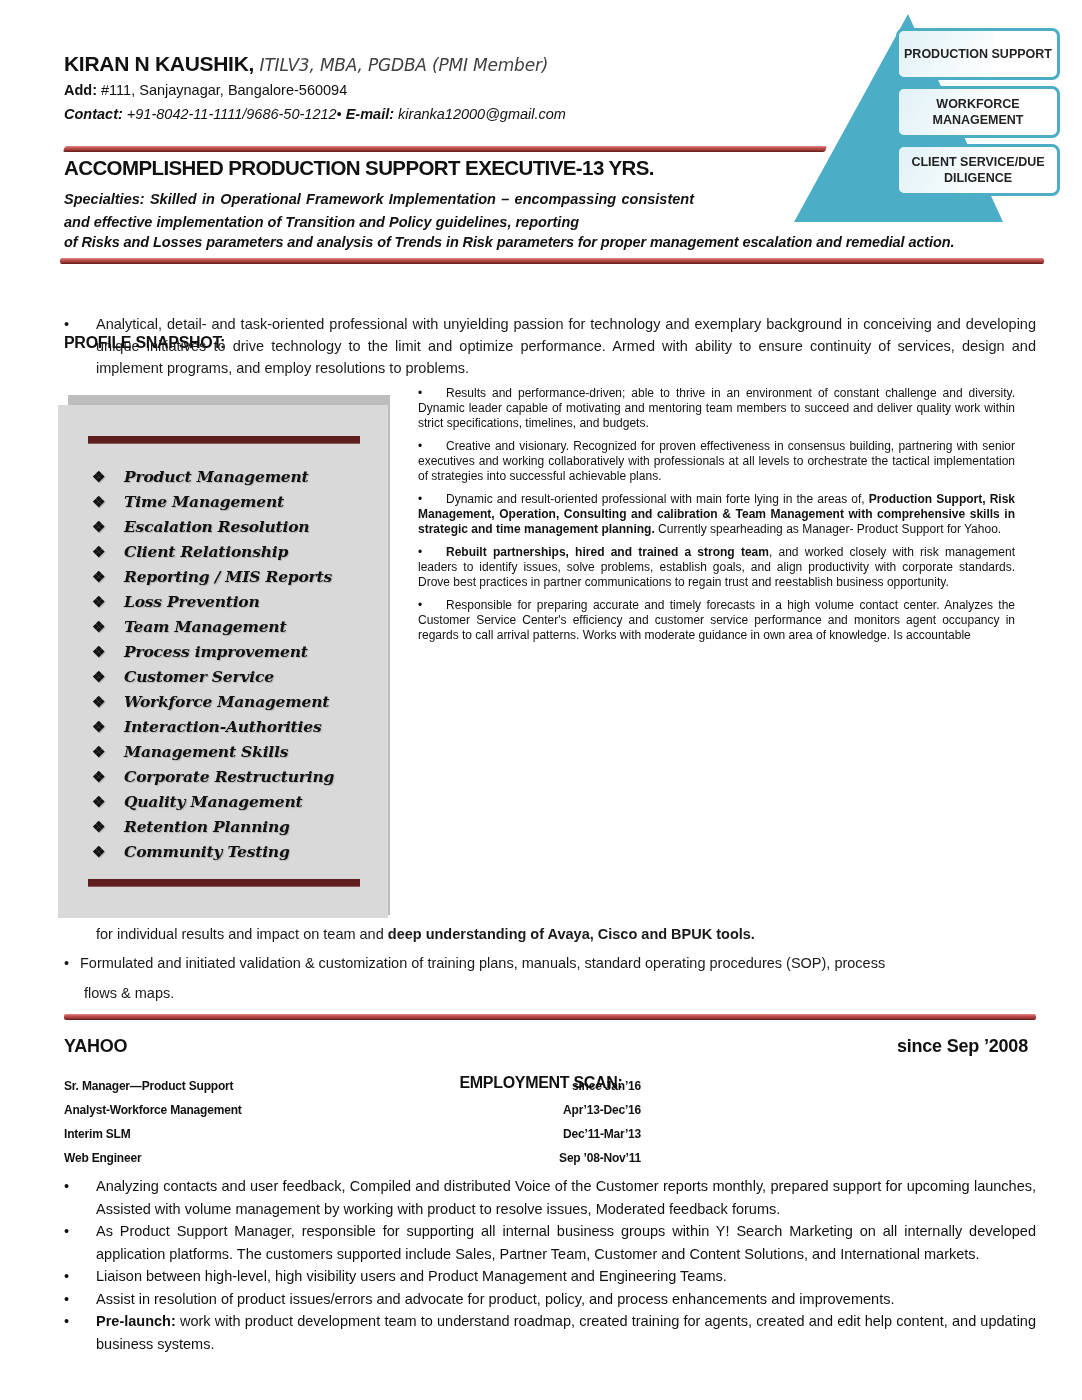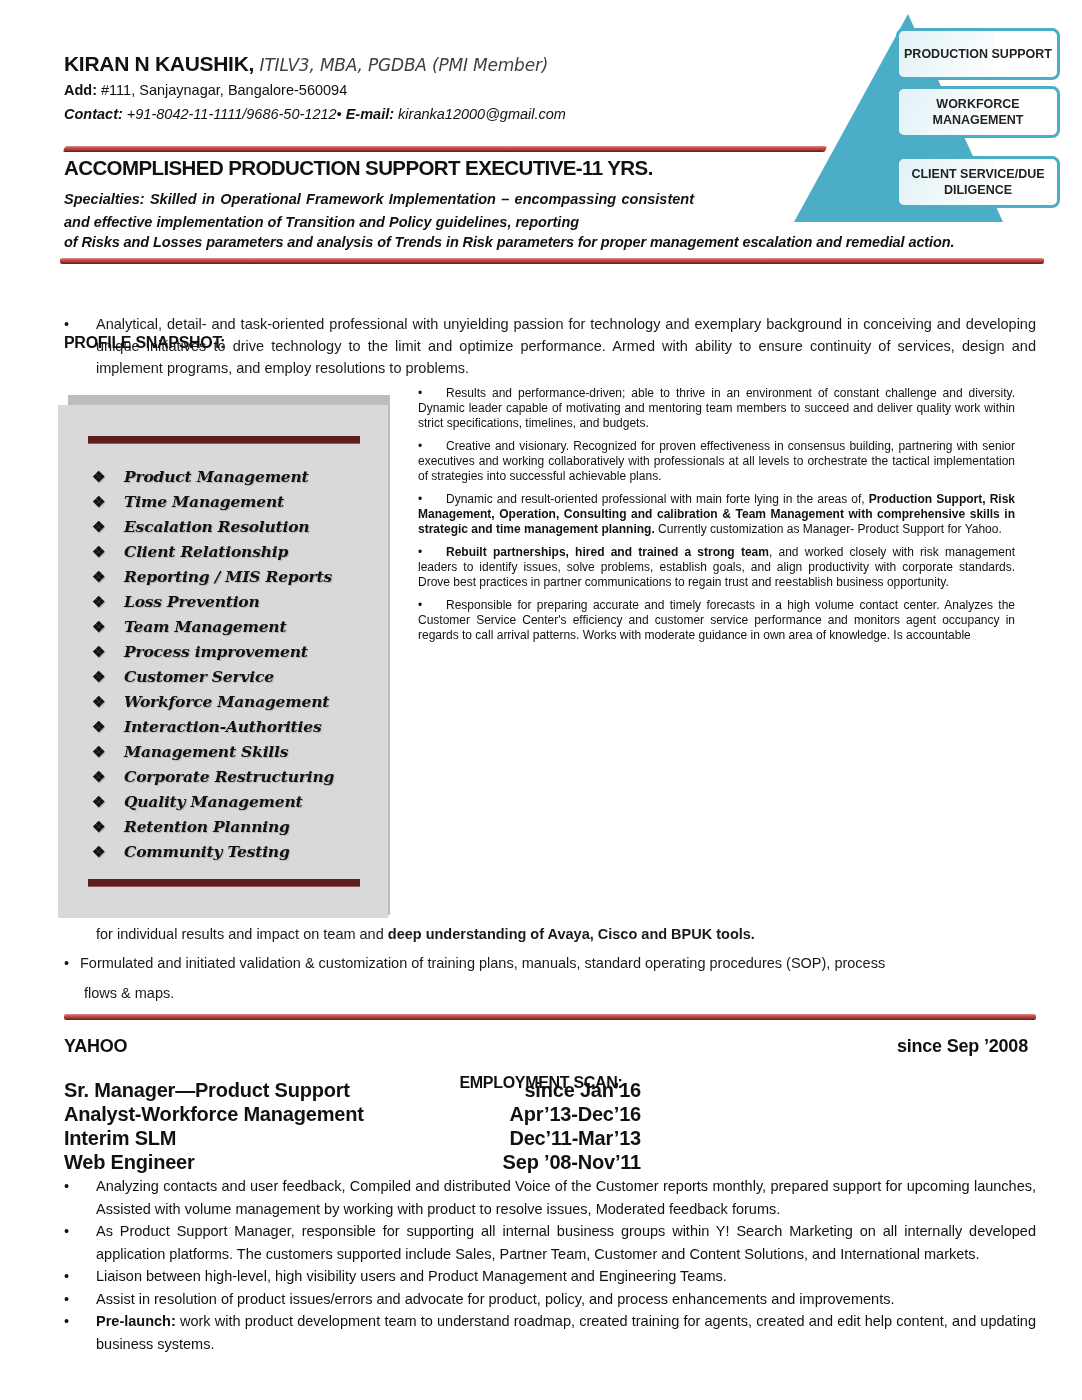--- a/index.html
+++ b/index.html
@@ -41,21 +41,21 @@
   .skills-list { position: absolute; left: 34px; top: 59px; list-style: none; }
   .skills-list li { display: flex; align-items: center; height: 25px; font-family: "DejaVu Serif", serif; font-style: italic; font-weight: bold; font-size: 15.5px; color: #111; letter-spacing: -0.2px; text-shadow: 1px 1px 1px rgba(0,0,0,0.18); white-space: nowrap; }
   .skills-list li .diamond { width: 32px; font-size: 15px; font-style: normal; }
 
   
   .right-col { left: 418px; width: 597px; }
   .right-col .item { font-size: 12px; line-height: 15px; text-align: justify; margin-bottom: 8px; }
   .right-col .item .dot { display: inline-block; width: 28px; }
 
   
-  .emp-row { left: 64px; width: 964px; font-size: 20px; font-weight: bold; height: 24px; white-space: nowrap; letter-spacing: -0.2px; }
+  .emp-row { left: 64px; width: 964px; font-size: 12px; font-weight: bold; height: 24px; white-space: nowrap; letter-spacing: -0.2px; }
   .emp-title { position: absolute; left: 0; }
   .emp-date { position: absolute; right: 387px; }
   .emp-date-far { position: absolute; right: 0; }
 
   .emp-bullets { left: 64px; width: 972px; }
   .emp-bullets .eb { display: flex; font-size: 14.5px; line-height: 22.5px; }
   .emp-bullets .eb .dot { flex: 0 0 32px; }
   .emp-bullets .eb .txt { flex: 1; text-align: justify; }
 </style>
 </head>
@@ -77,26 +77,26 @@
 <div class="abs pyramid">
   <svg width="280" height="215" style="position:absolute;left:0;top:0;">
     <polygon points="118,2 213,210 4,210" fill="#4badc6"></polygon>
   </svg>
   <div class="pbox" style="top:16px;">
       <span>PRODUCTION SUPPORT</span>
     </div>
   <div class="pbox" style="top:74px;">
       <span>WORKFORCE MANAGEMENT</span>
     </div>
-  <div class="pbox" style="top:144px;">
+  <div class="pbox" style="top:132px;">
       <span>CLIENT SERVICE/DUE DILIGENCE</span>
     </div>
 </div>
 
-<div class="abs headline">ACCOMPLISHED PRODUCTION SUPPORT EXECUTIVE-11 YRS.</div>
+<div class="abs headline">ACCOMPLISHED PRODUCTION SUPPORT EXECUTIVE-13 YRS.</div>
 <div class="abs specialties">Specialties: Skilled in Operational Framework Implementation – encompassing consistent and effective implementation of Transition and Policy guidelines, reporting</div>
 <div class="abs specialties-last">of Risks and Losses parameters and analysis of Trends in Risk parameters for proper management escalation and remedial action.</div>
 
 <div class="abs rule" style="left:60px; top:258px; width:984px;"></div>
 
 <div class="abs section-heading" style="left:64px; top:290px;">PROFILE SNAPSHOT:</div>
 <div class="abs para bullet-row" style="left:64px; top:313px; width:972px;">
   <span class="bullet-dot">•</span>
   <span class="justify" style="flex:1;">Analytical, detail- and task-oriented professional with unyielding passion for technology and exemplary background in conceiving and developing unique initiatives to drive technology to the limit and optimize performance. Armed with ability to ensure continuity of services, design and implement programs, and employ resolutions to problems.</span>
 </div>
@@ -169,21 +169,21 @@
         <span class="diamond">❖</span>
         <span>Community Testing</span>
       </li>
     </ul>
   <div class="skills-bar" style="top:474px;"></div>
 </div>
 
 <div class="abs right-col" style="top:386px;" id="right-col">
     <div class="item"><span class="dot">•</span><span>Results and performance-driven; able to thrive in an environment of constant challenge and diversity. Dynamic leader capable of motivating and mentoring team members to succeed and deliver quality work within strict specifications, timelines, and budgets.</span></div>
     <div class="item"><span class="dot">•</span><span>Creative and visionary. Recognized for proven effectiveness in consensus building, partnering with senior executives and working collaboratively with professionals at all levels to orchestrate the tactical implementation of strategies into successful achievable plans.</span></div>
-    <div class="item"><span class="dot">•</span><span>Dynamic and result-oriented professional with main forte lying in the areas of, </span><b>Production Support, Risk Management, Operation, Consulting and calibration &amp; Team Management with comprehensive skills in strategic and time management planning.</b><span> Currently customization as Manager- Product Support for Yahoo.</span></div>
+    <div class="item"><span class="dot">•</span><span>Dynamic and result-oriented professional with main forte lying in the areas of, </span><b>Production Support, Risk Management, Operation, Consulting and calibration &amp; Team Management with comprehensive skills in strategic and time management planning.</b><span> Currently spearheading as Manager- Product Support for Yahoo.</span></div>
     <div class="item"><span class="dot">•</span><b>Rebuilt partnerships, hired and trained a strong team</b><span>, and worked closely with risk management leaders to identify issues, solve problems, establish goals, and align productivity with corporate standards. Drove best practices in partner communications to regain trust and reestablish business opportunity.</span></div>
     <div class="item"><span class="dot">•</span><span>Responsible for preparing accurate and timely forecasts in a high volume contact center. Analyzes the Customer Service Center's efficiency and customer service performance and monitors agent occupancy in regards to call arrival patterns. Works with moderate guidance in own area of knowledge. Is accountable</span></div>
   </div>
 
 <div class="abs para" style="left:96px; top:923px; white-space:nowrap;">
   <span>for individual results and impact on team and </span><b>deep understanding of Avaya, Cisco and BPUK tools.</b>
 </div>
 
 <div class="abs para" style="left:64px; top:952px; white-space:nowrap;">
   <span style="display:inline-block;width:16px;">•</span><span>Formulated and initiated validation &amp; customization of training plans, manuals, standard operating procedures (SOP), process</span>

